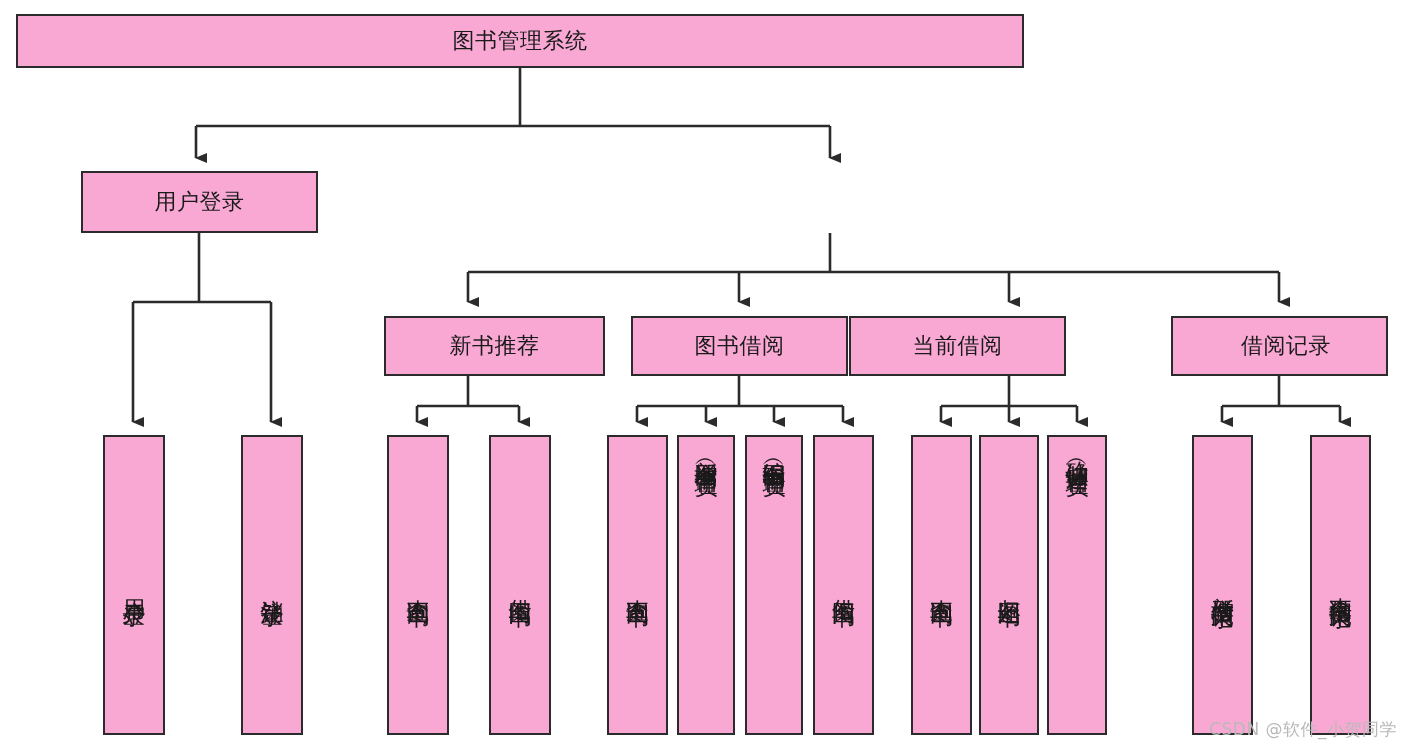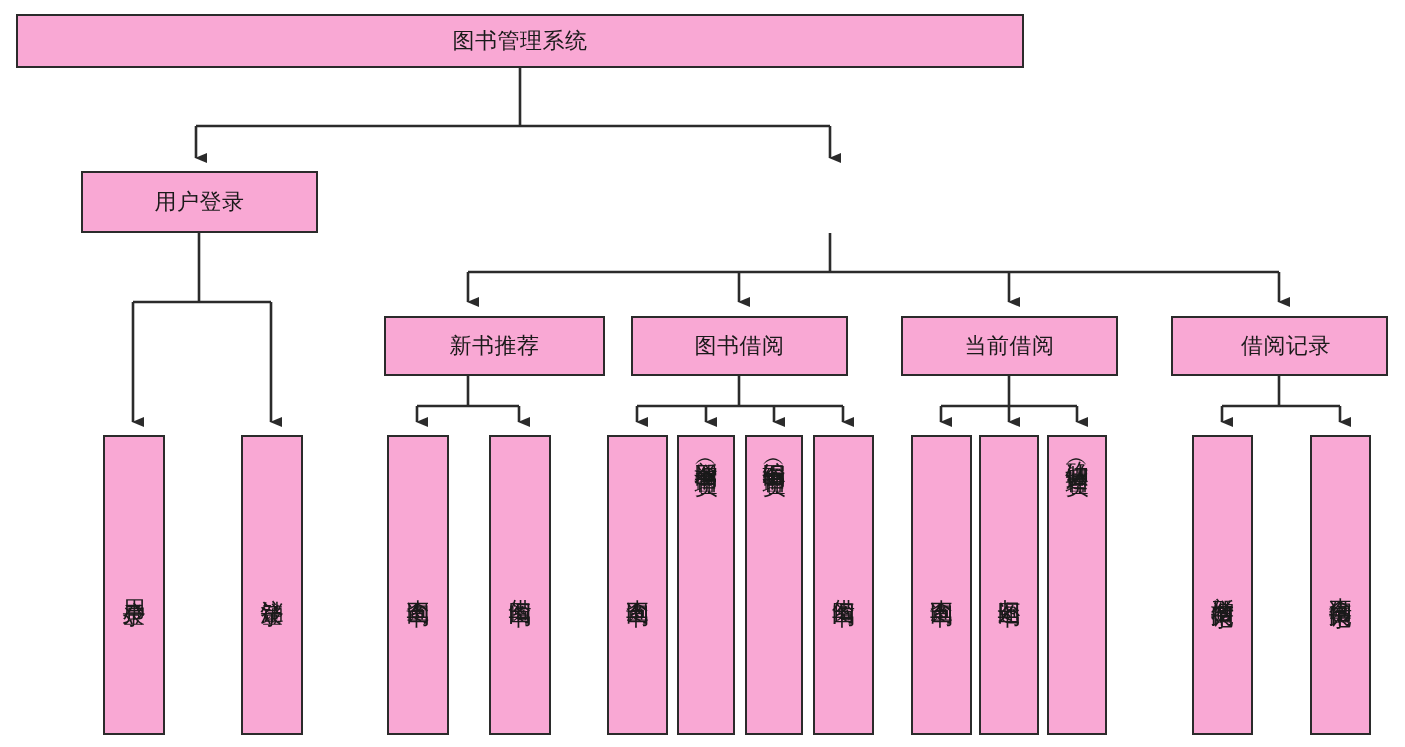--- a/index.html
+++ b/index.html
@@ -140,21 +140,21 @@
   <div class="node h" style="left:81px; top:171px; width:237px; height:62px;">
     <span class="lbl">用户登录</span>
   </div>
 
   <div class="node h" style="left:361px; top:316px; width:221px; height:60px;margin-left:23px;">
     <span class="lbl">新书推荐</span>
   </div>
   <div class="node h" style="left:631px; top:316px; width:217px; height:60px;">
     <span class="lbl">图书借阅</span>
   </div>
-  <div class="node h" style="left:901px; top:316px; width:217px; height:60px;">
+  <div class="node h" style="left:849px; top:316px; width:217px; height:60px;">
     <span class="lbl">当前借阅</span>
   </div>
   <div class="node h" style="left:1171px; top:316px; width:217px; height:60px;padding-left:13px;">
     <span class="lbl">借阅记录</span>
   </div>
 
   <div class="node v center" style="left:103px; top:435px; width:62px; height:300px;">
     <span class="lbl">用户登录</span>
   </div>
   <div class="node v center" style="left:241px; top:435px; width:62px; height:300px;">
@@ -191,14 +191,15 @@
     <span class="lbl">确认归还（管理员）</span>
   </div>
 
   <div class="node v center" style="left:1192px; top:435px; width:61px; height:300px;">
     <span class="lbl">新增借阅记录</span>
   </div>
   <div class="node v center" style="left:1310px; top:435px; width:61px; height:300px;">
     <span class="lbl">查询借阅记录</span>
   </div>
 
+  <div id="watermark">CSDN @软件_小贺同学</div>
 
 </div>
 
 </body></html>

